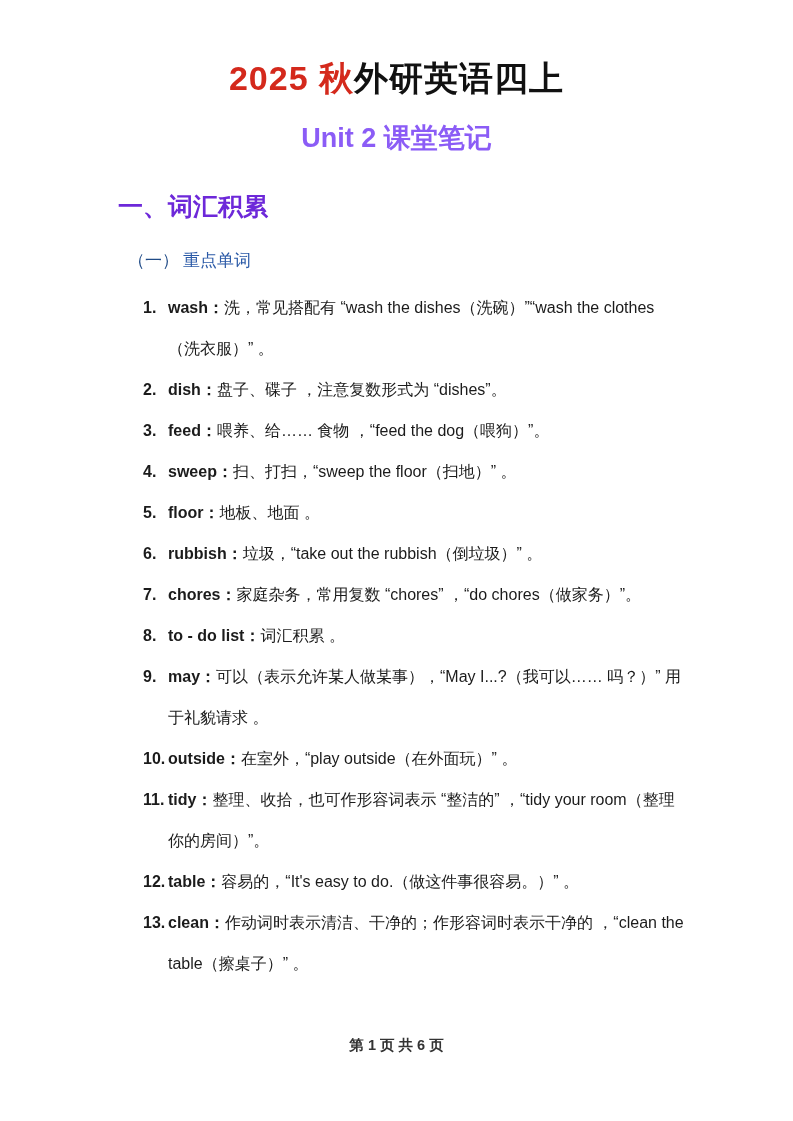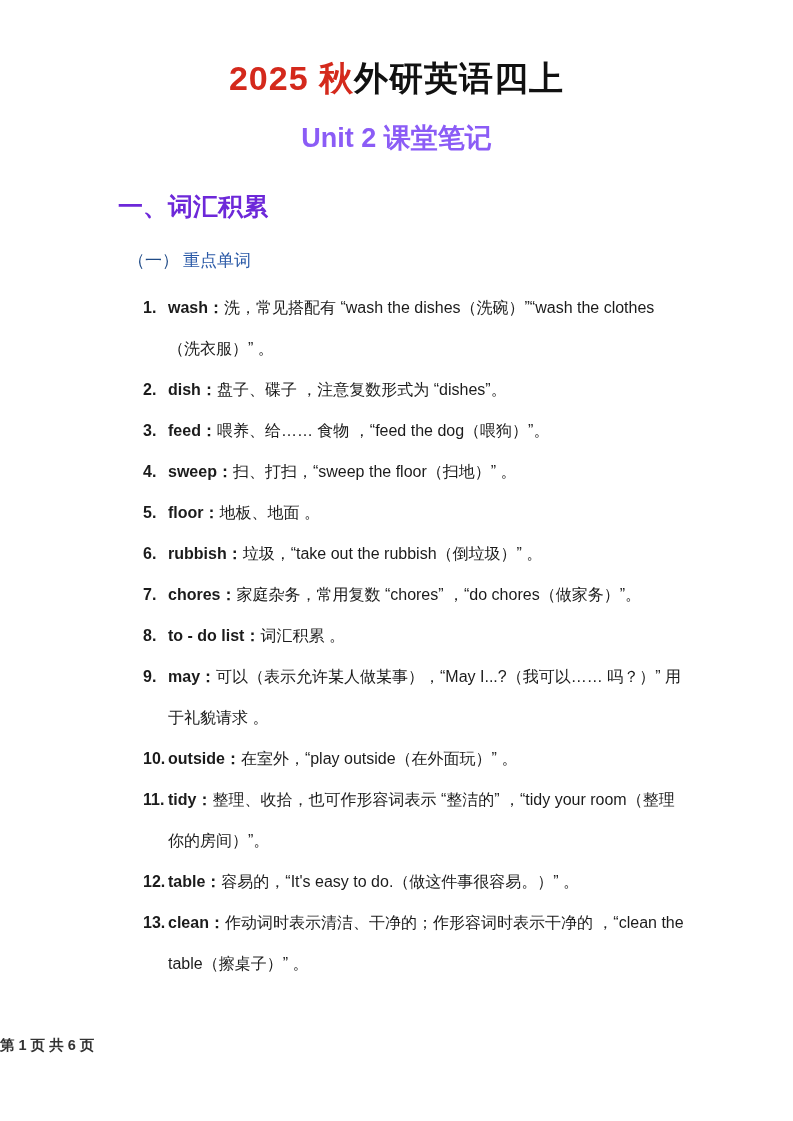--- a/index.html
+++ b/index.html
@@ -61,21 +61,21 @@
     font-weight: 700;
     white-space: nowrap;
   }
   .vocab-item .text { width: 518px; }
   .vocab-item .word { font-weight: 700; }
   .footer-page {
     position: absolute;
     top: 1036px;
     left: 0;
     width: 100%;
-    text-align: left;
+    text-align: center;
     font-size: 14.5px;
     font-weight: 700;
     color: #333333;
   }
   .footer-site {
     position: absolute;
     top: 1063px;
     left: 0;
     width: 100%;
     text-align: center;

